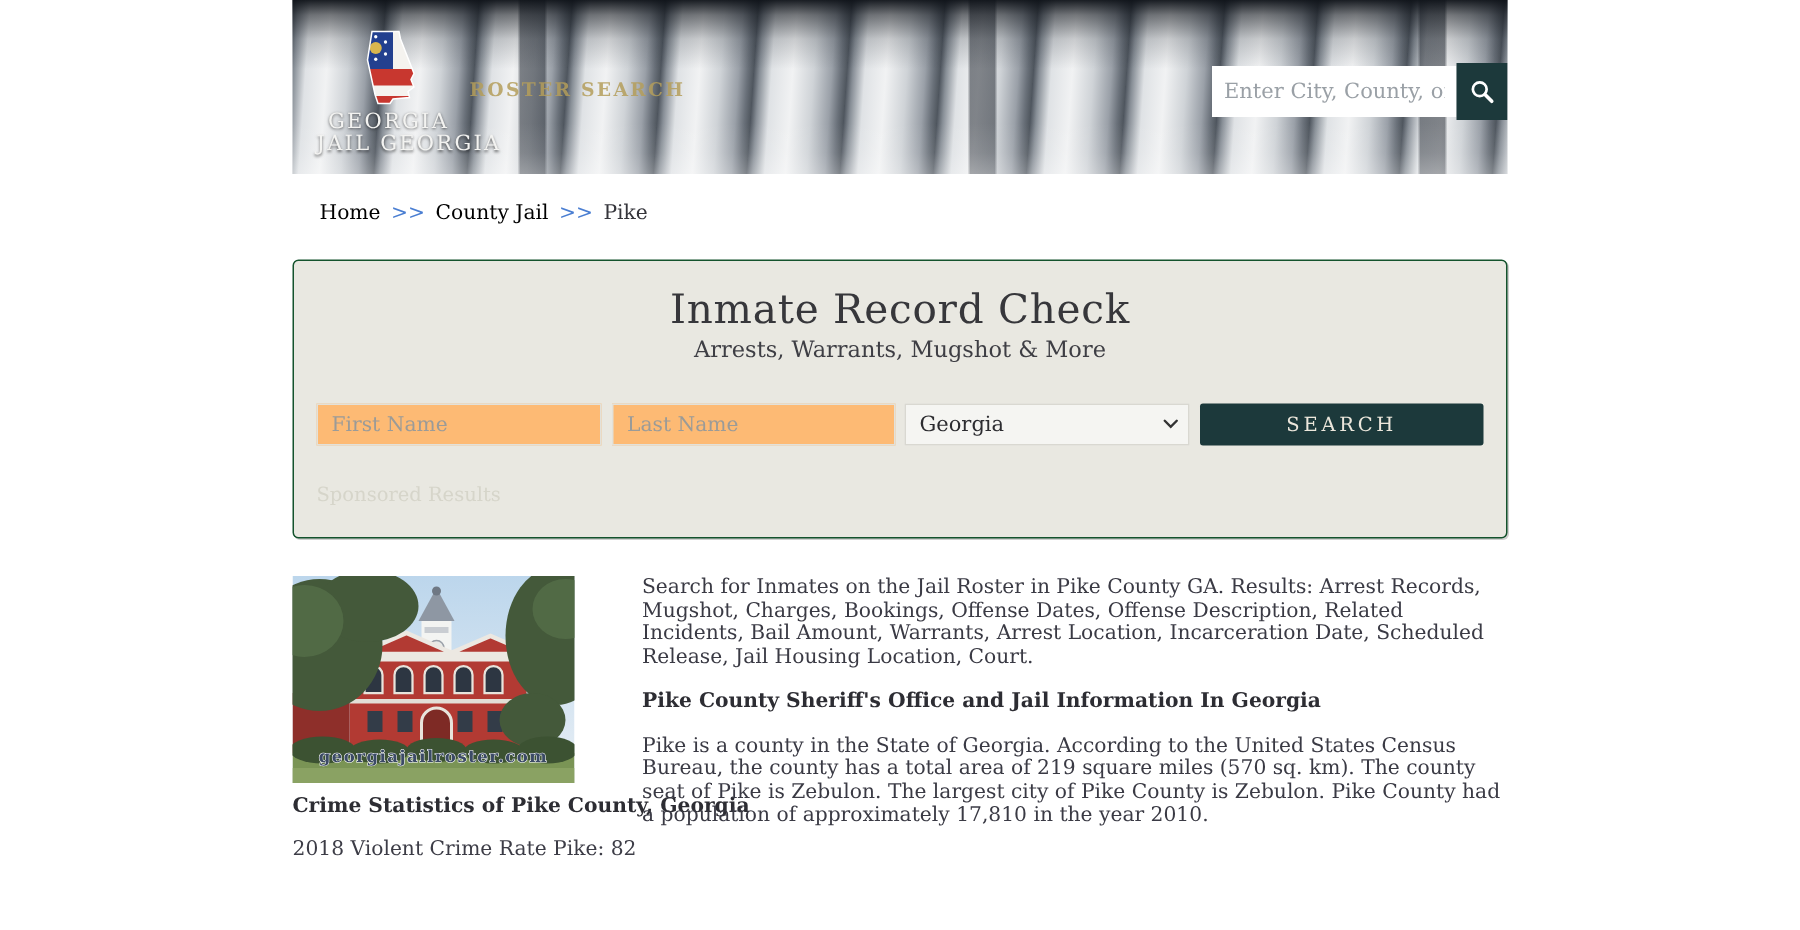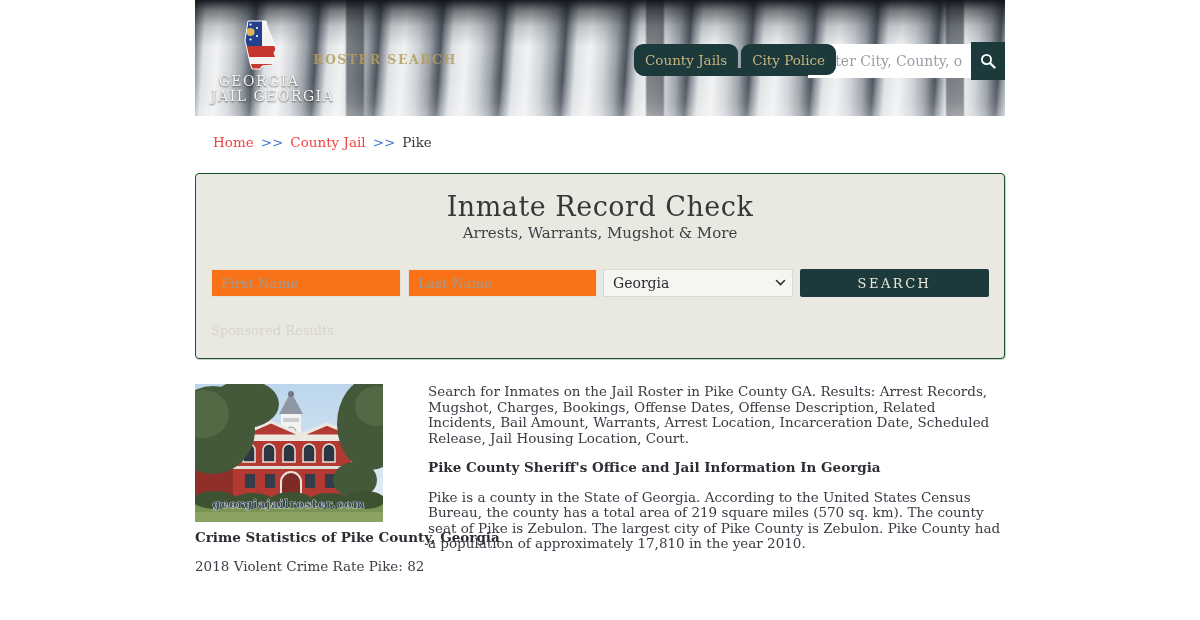--- a/index.html
+++ b/index.html
@@ -44,35 +44,35 @@
     padding:0 8px; font-family:"DejaVu Serif","Liberation Serif",serif; font-size:14px; color:#333;
   }
   .hdr-search input::placeholder { color:#9aa0a6; }
   .hdr-search .icon-box {
     width:34px; height:38px; background:#1c393b; display:flex; align-items:center;
     justify-content:center; cursor:pointer;
   }
 
   
   .breadcrumb { padding:18px 0 0 18px; font-size:13.5px; color:#4a7ed2; }
-  .breadcrumb a { color:#ef4444; text-decoration:none; cursor:pointer; }
+  .breadcrumb a { color:#000000; text-decoration:none; cursor:pointer; }
   .breadcrumb .sep { margin:0 7px; color:#4a7ed2; }
   .breadcrumb .current { color:#35353b; }
   .page-title { text-align:center; margin-top:15px; font-size:21px; font-weight:600; color:#3c3c40; }
 
   
   .record-box {
     margin-top:23px; background:#e9e8e1; border:1px solid #14532d; border-radius:4px;
     box-shadow:1px 1px 0 rgba(120,120,120,0.35); padding:17px 15px 20px;
   }
   .record-box h2 { text-align:center; font-size:27px; font-weight:500; color:#37373b; letter-spacing:0.5px; }
   .record-box .sub { text-align:center; font-size:15px; color:#3e3e44; margin-top:2px; }
   .form-row { display:flex; margin-top:27px; }
   .form-row .fld {
-    height:28px; border:1px solid #e2e1da; background:#f97316; outline:none;
+    height:28px; border:1px solid #e2e1da; background:#fdba74; outline:none;
     font-family:"DejaVu Serif","Liberation Serif",serif; font-size:13.5px; color:#333; padding:0 9px;
   }
   .form-row .fld::placeholder { color:#9b9b98; }
   #first-name { width:190px; margin-right:7px; }
   #last-name  { width:189px; margin-right:6px; }
   .sel-wrap { position:relative; width:190px; margin-right:7px; }
   .sel-wrap select {
     width:100%; height:28px; border:1px solid #d9d8d1; background:#f5f5f2;
     font-family:"DejaVu Serif","Liberation Serif",serif; font-size:14px; color:#2c2c30;
     padding:0 22px 0 9px; appearance:none; -webkit-appearance:none; outline:none; cursor:pointer;
@@ -122,24 +122,20 @@
           <rect x="0" y="44" width="40" height="6" fill="#c8372f"></rect>
         </g>
         <path d="M9,1 L27,1 L28,6 L37,29 L35,33 L37,38 L33,41 L34,45 L23,46 L21,49 L13,49 L11,43 L6,20 Z" fill="none" stroke="#ffffff" stroke-width="1"></path>
       </svg>
       <div class="l1">GEORGIA</div>
       <div class="l2">JAIL GEORGIA</div>
     </div>
 
     <div class="roster-search">ROSTER SEARCH</div>
 
-    <div class="nav-tabs">
-      <button class="nav-btn">County Jails</button>
-      <button class="nav-btn">City Police</button>
-    </div>
 
     <div class="hdr-search">
       <input type="text" placeholder="Enter City, County, or Facility" style="">
       <div class="icon-box">
         <svg width="18" height="18" viewBox="0 0 18 18">
           <circle cx="7.5" cy="7.5" r="4.6" fill="none" stroke="#ffffff" stroke-width="1.8"></circle>
           <line x1="11" y1="11" x2="15.5" y2="15.5" stroke="#ffffff" stroke-width="2.4" stroke-linecap="round"></line>
         </svg>
       </div>
     </div>

